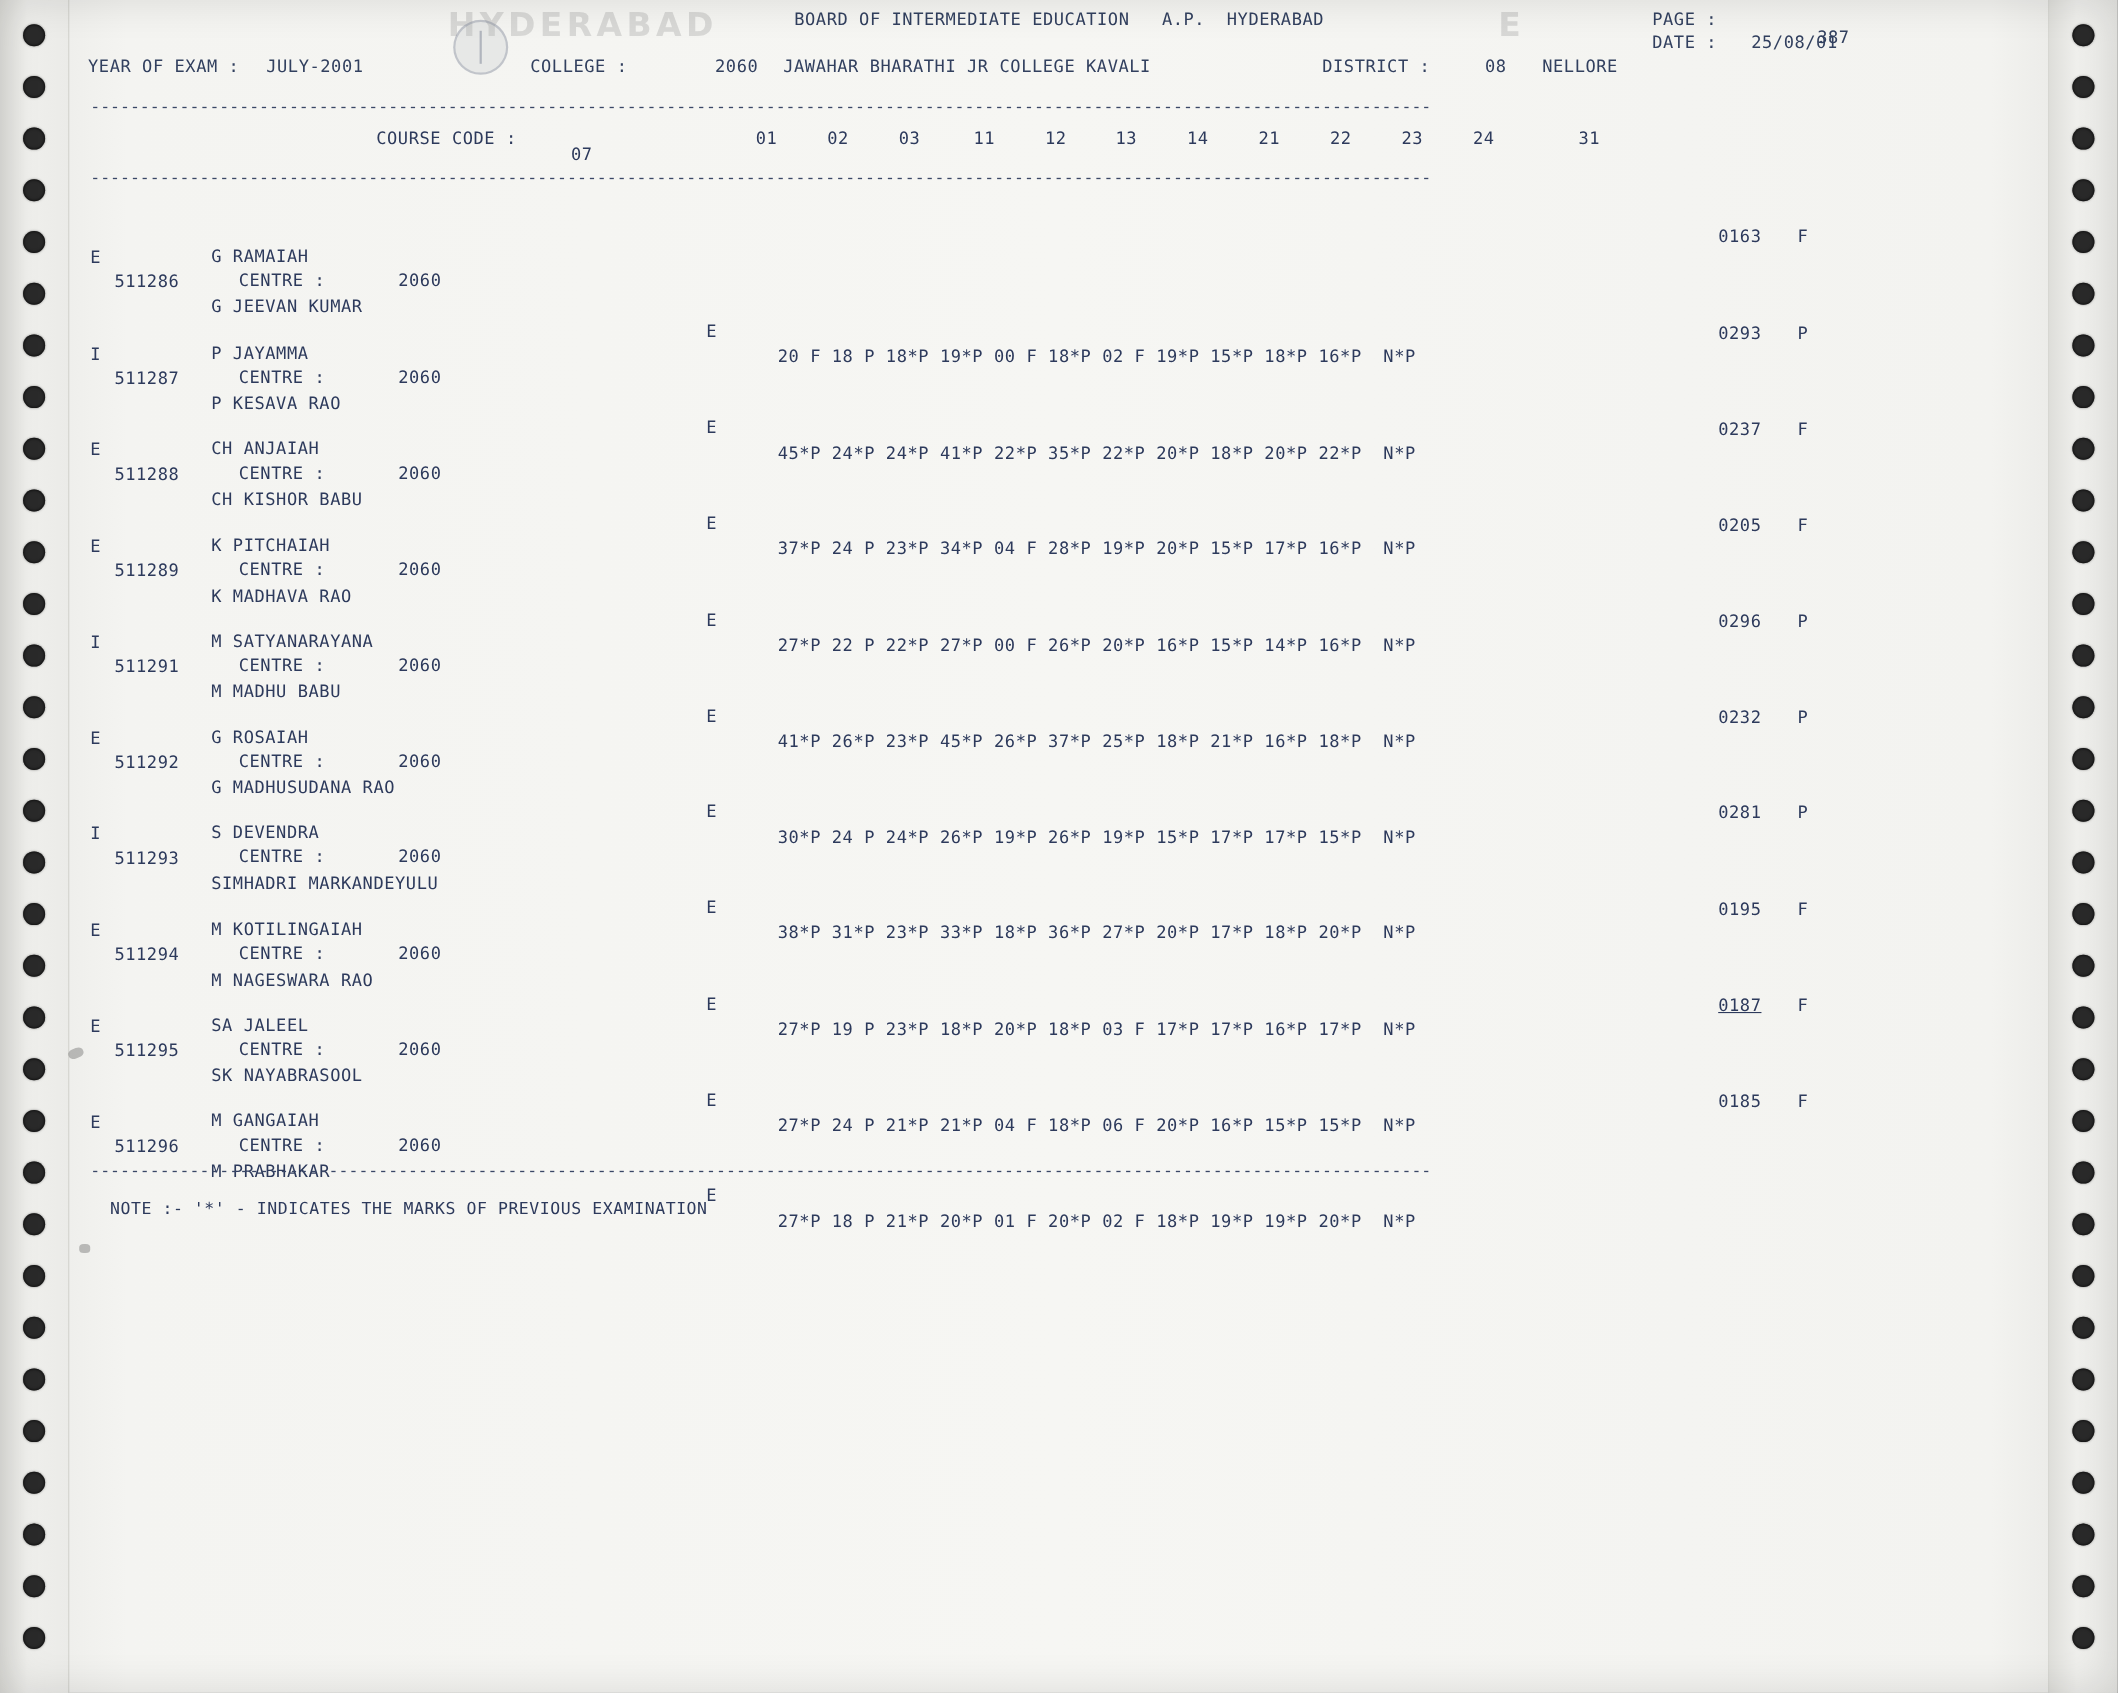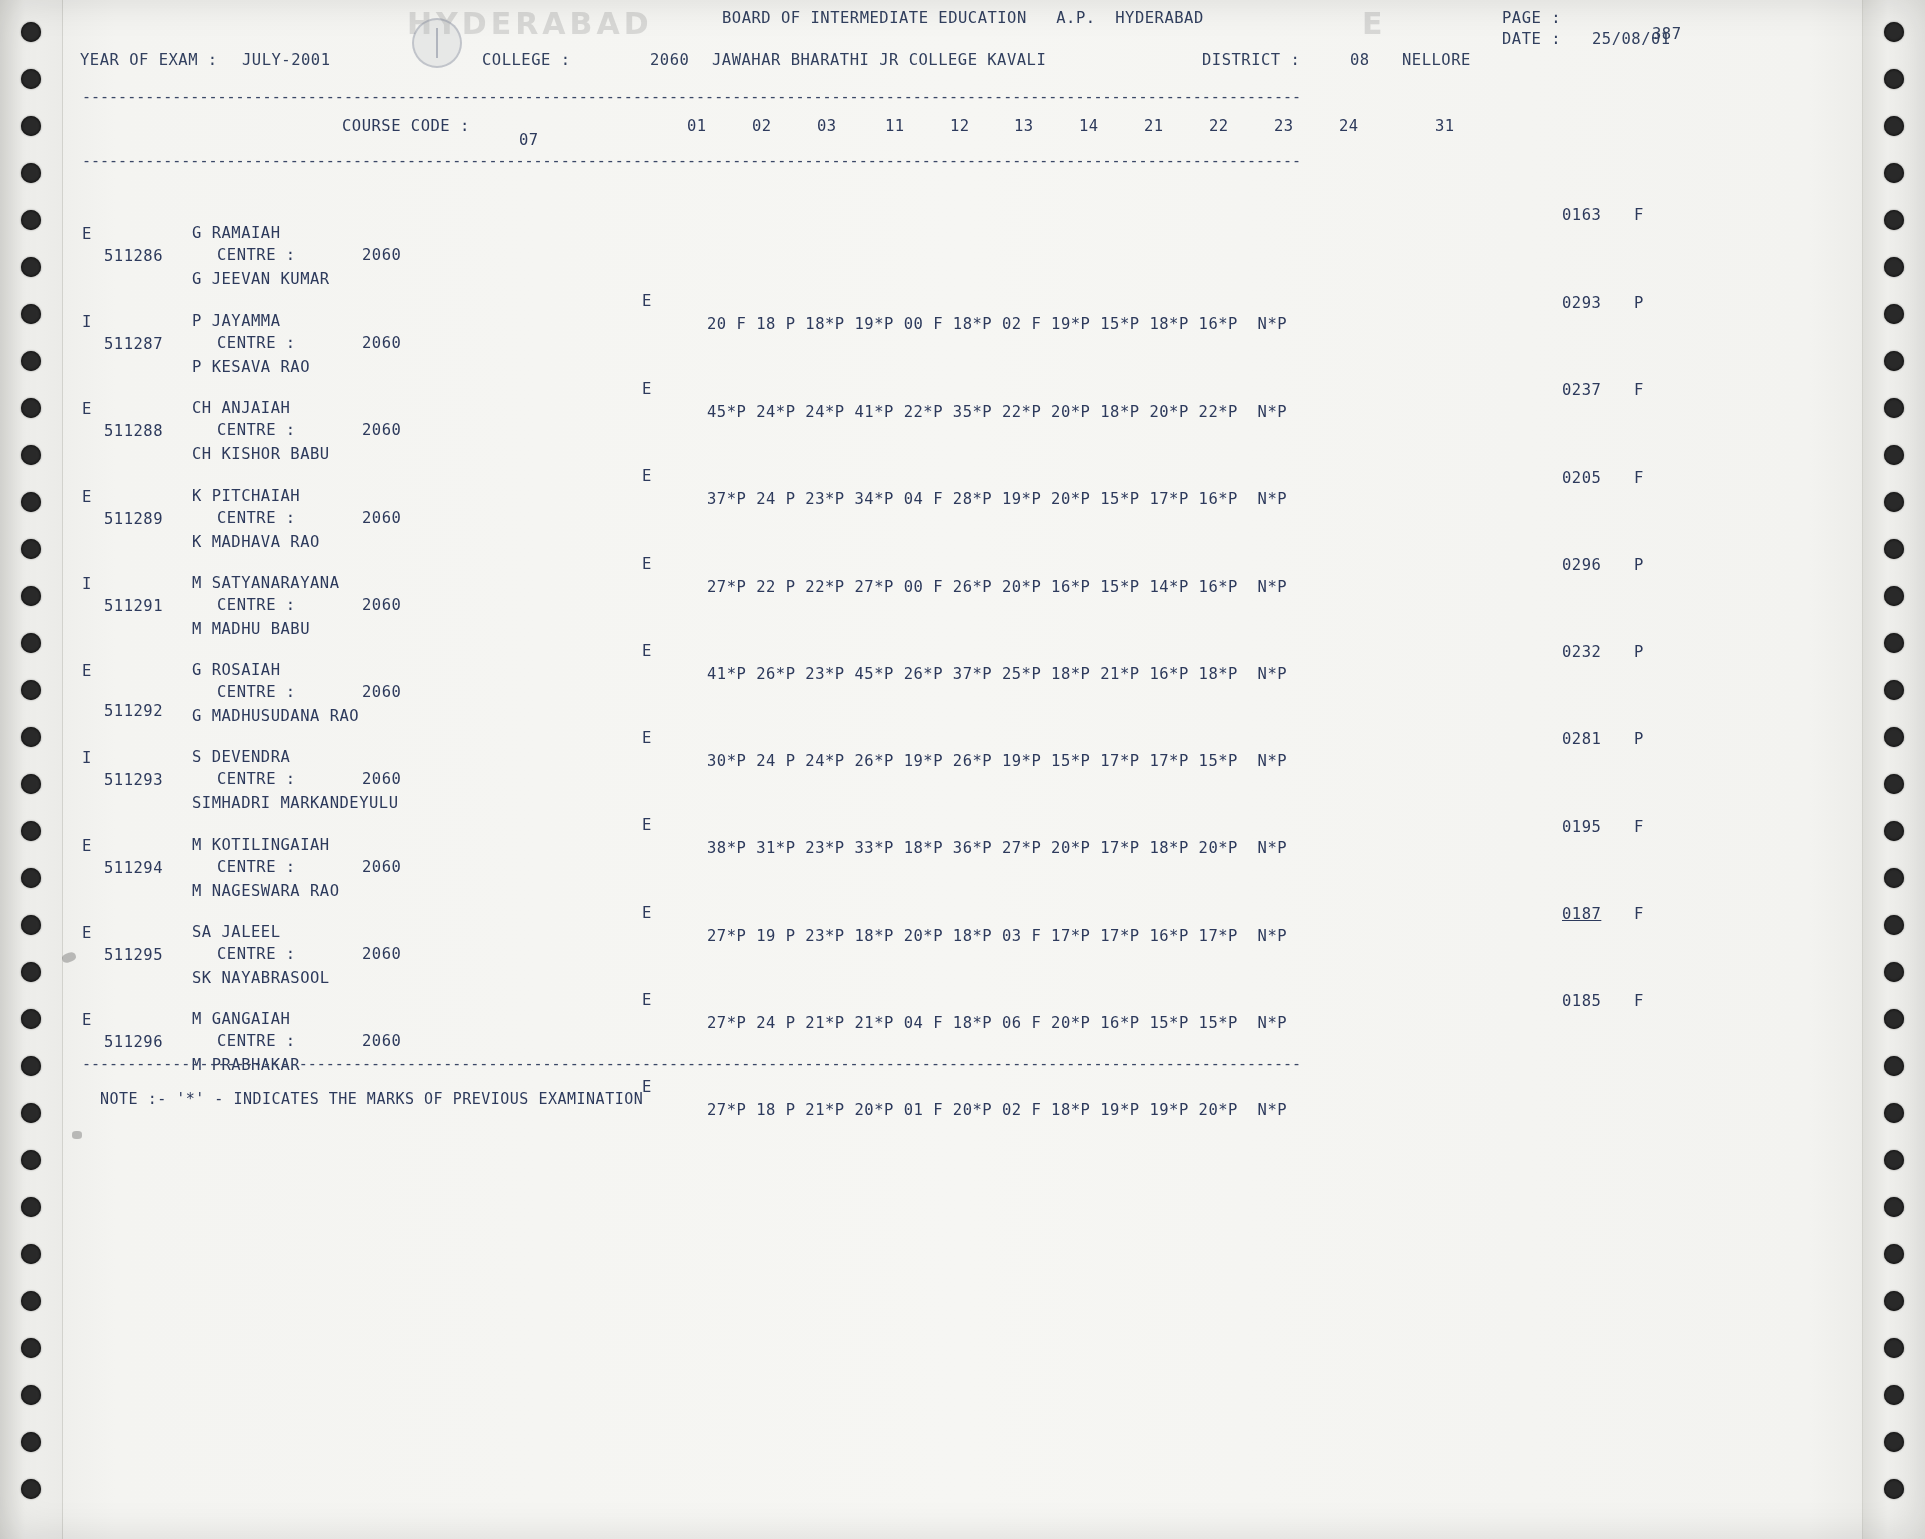--- a/index.html
+++ b/index.html
@@ -318,21 +318,21 @@
       <div class="row mono l2" style="left:110px; top:22px;">M SATYANARAYANA</div>
       <div class="row mono l3" style="left:135px; top:44px;">CENTRE :</div>
       <div class="row mono l3" style="left:280px; top:44px;">2060</div>
       <div class="row mono" style="left:1480px; top:4px;">0296</div>
       <div class="row mono" style="left:1552px; top:4px;">P</div>
     </div>
 
     <div style="position:absolute; left:20px; top:637px; width:1700px;">
       <div class="row mono l1" style="left:0; top:0;">
         <span class="col-rollno">E</span>
-        <span style="position:absolute; left:22px;margin-top:18px;">511292</span>
+        <span style="position:absolute; left:22px;">511292</span>
         <span class="col-name">G MADHUSUDANA RAO</span>
         <span class="col-med">E</span>
         <span class="col-marks">30*P 24 P 24*P 26*P 19*P 26*P 19*P 15*P 17*P 17*P 15*P  N*P</span>
       </div>
       <div class="row mono l2" style="left:110px; top:22px;">G ROSAIAH</div>
       <div class="row mono l3" style="left:135px; top:44px;">CENTRE :</div>
       <div class="row mono l3" style="left:280px; top:44px;">2060</div>
       <div class="row mono" style="left:1480px; top:4px;">0232</div>
       <div class="row mono" style="left:1552px; top:4px;">P</div>
     </div>

